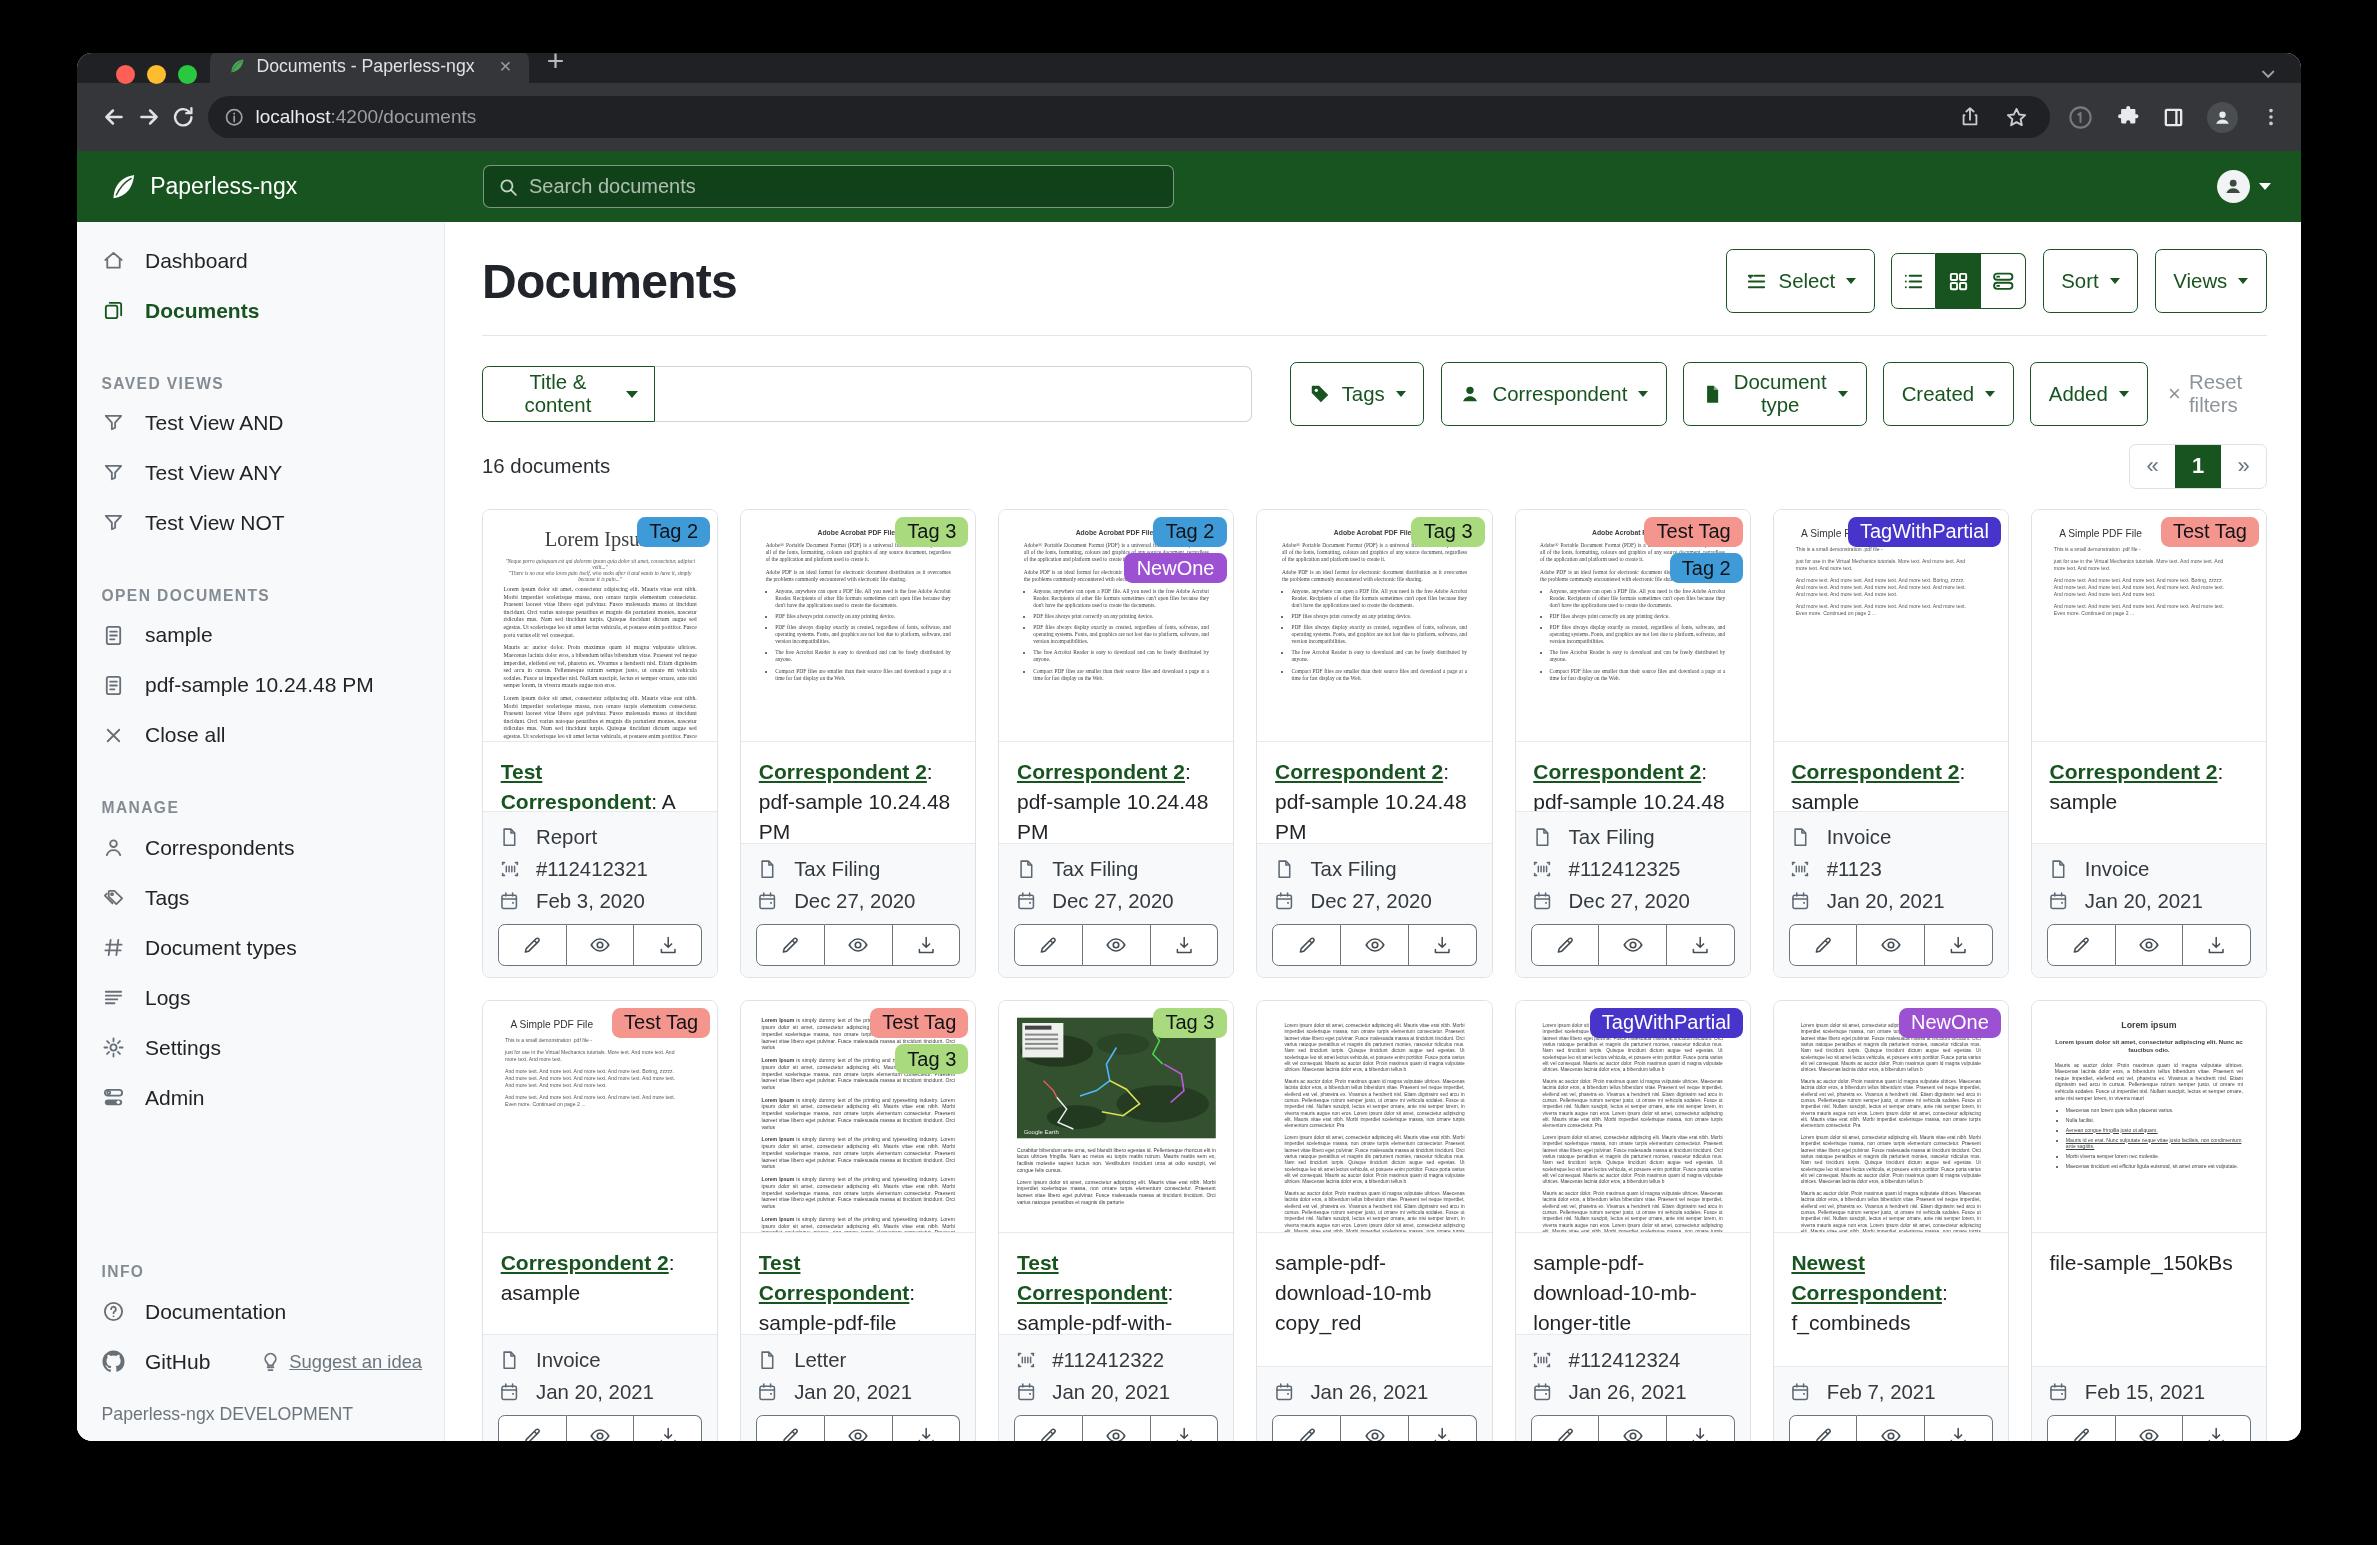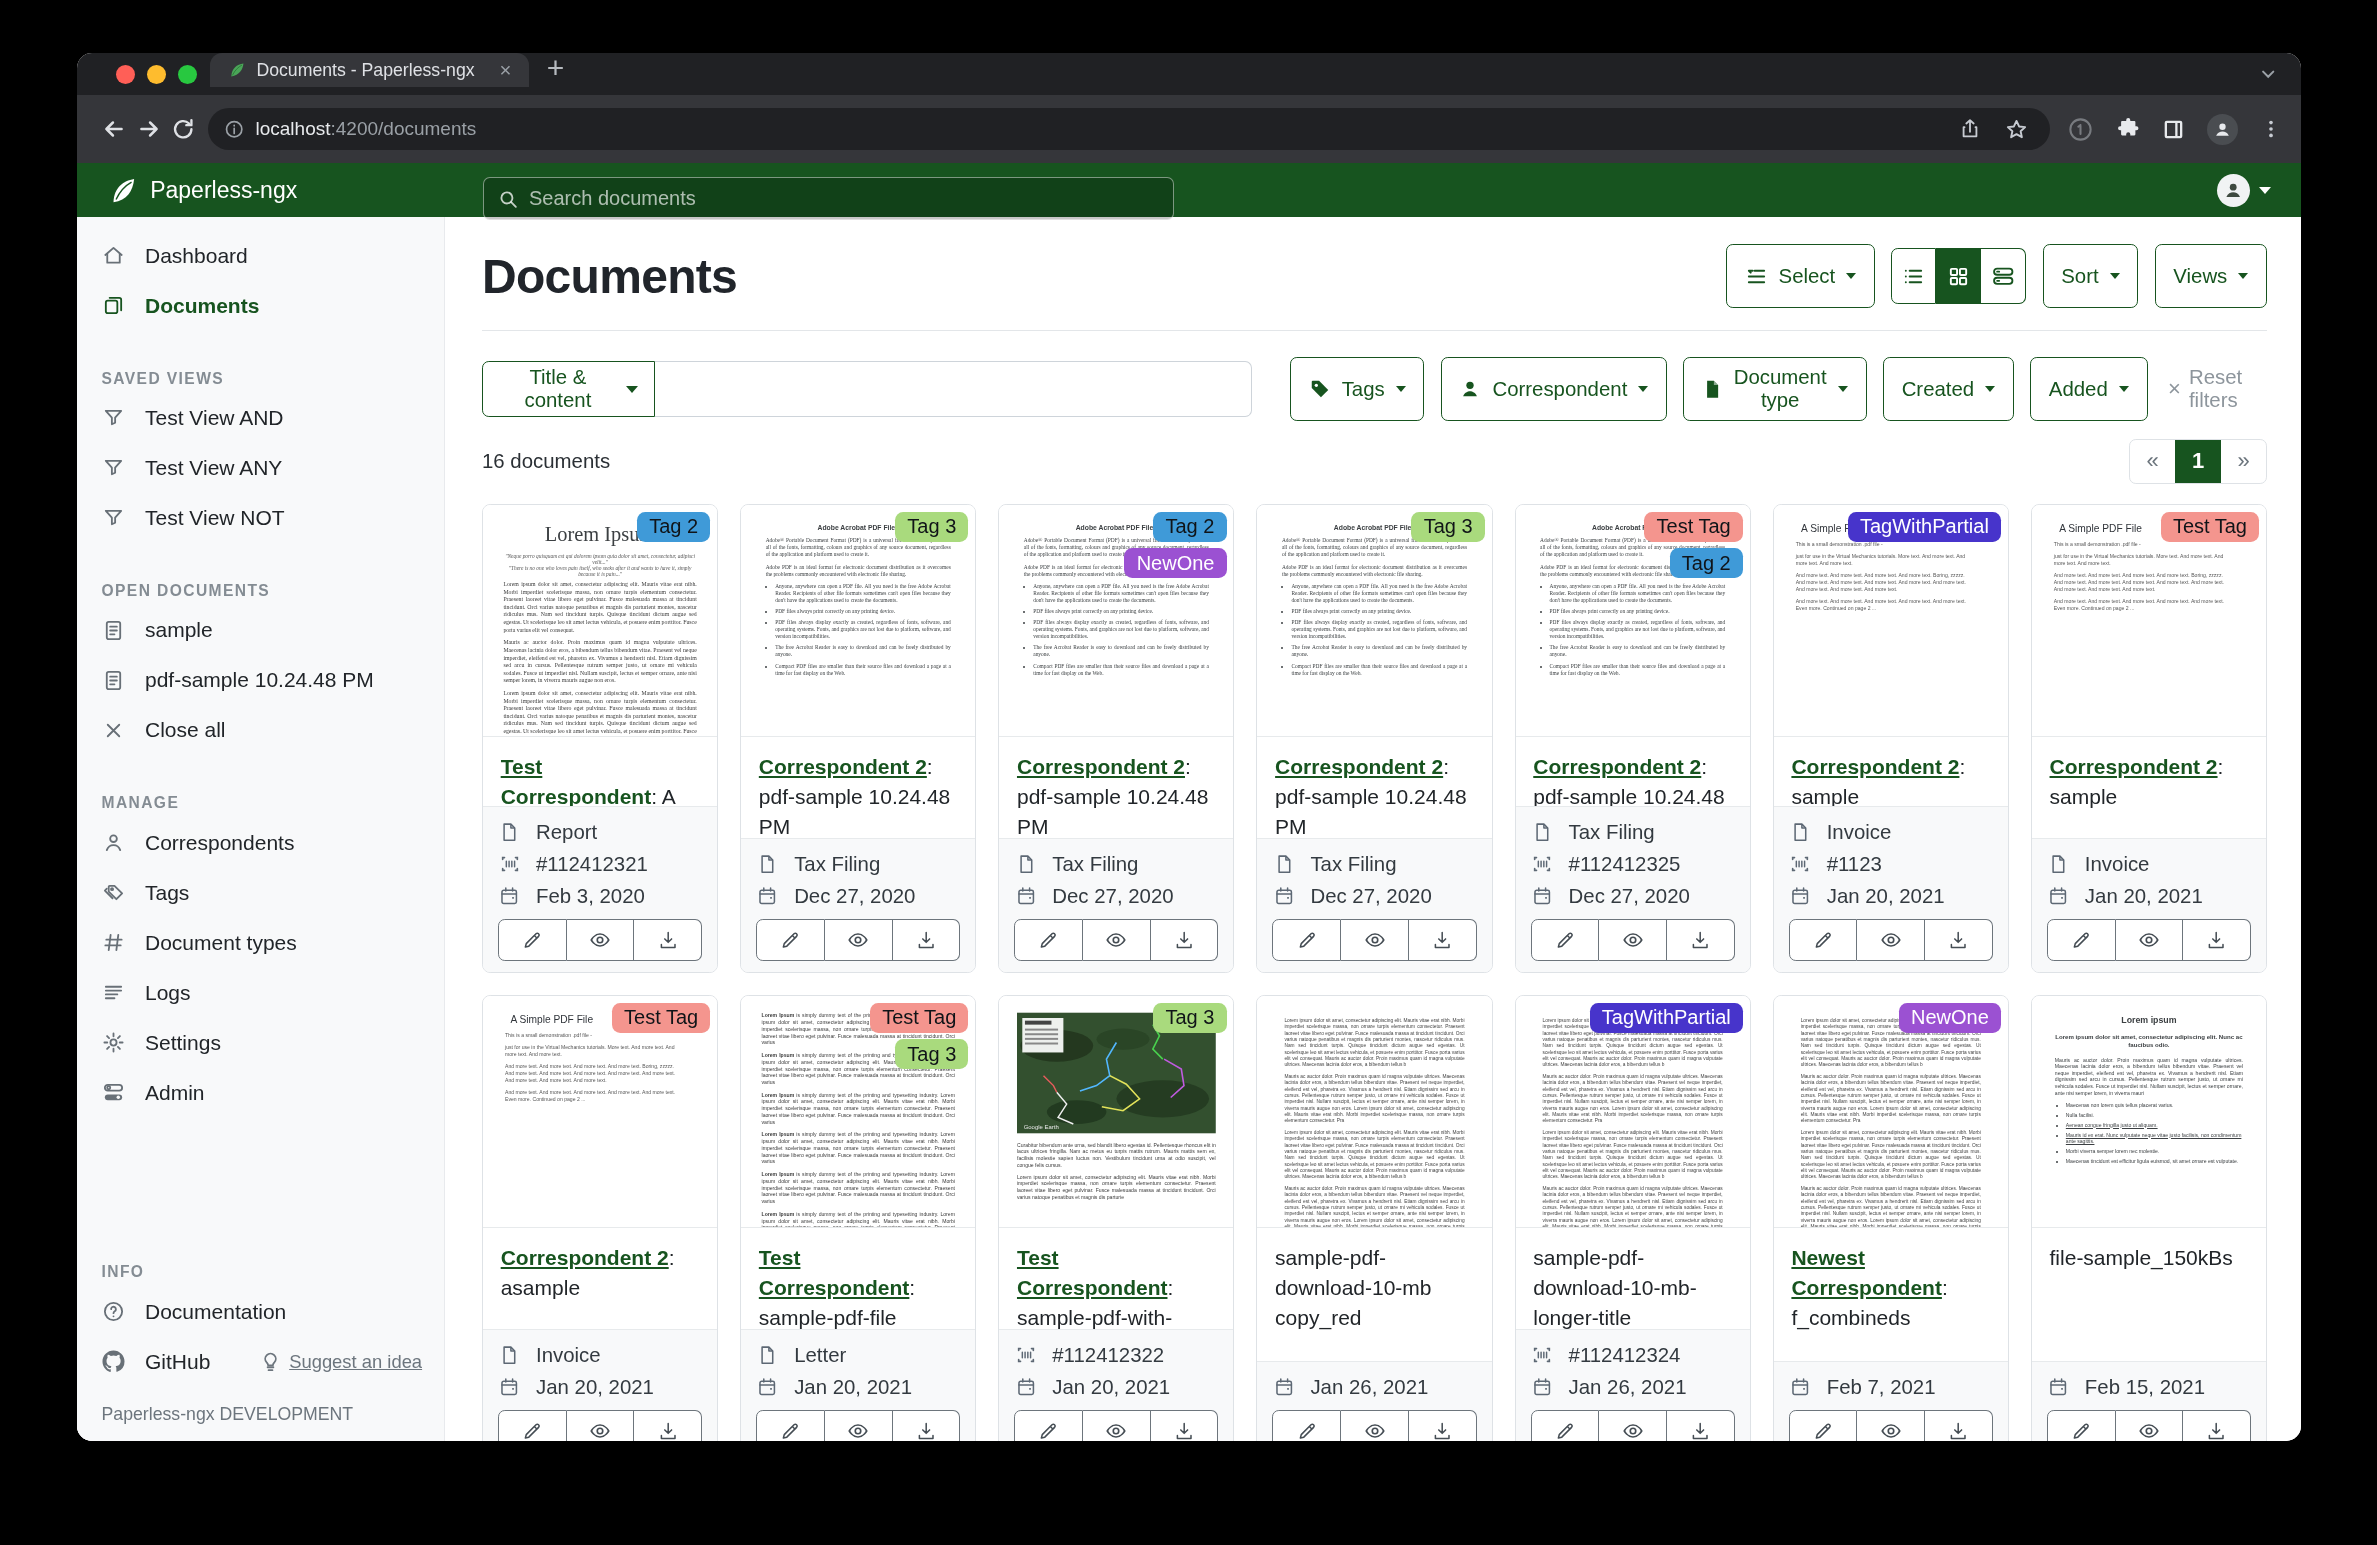--- a/index.html
+++ b/index.html
@@ -1,41 +1,41 @@
 <!DOCTYPE html>
 <html style="font-size:11px"><head>
 <meta charset="utf-8">
 <style>
   * { margin:0; padding:0; box-sizing:border-box; }
   html,body { width:2377px; height:1546px; background:#000; font-family:"Liberation Sans","DejaVu Sans",sans-serif; overflow:hidden; }
 
   .window { position:absolute; left:77px; top:53px; width:2224px; height:1388px; border-radius:15px; background:#fff; overflow:hidden; display:flex; flex-direction:column; }
 
   
-  .tabstrip { height:42px; background:#202124; position:relative; display:flex; align-items:flex-start; flex-shrink:0; }
+  .tabstrip { height:30px; background:#202124; position:relative; display:flex; align-items:flex-end; flex-shrink:0; }
   .traffic { position:absolute; left:39px; top:11.6px; display:flex; gap:12.2px; }
   .light { width:19px; height:19px; border-radius:50%; }
   .light.red{ background:#ff5f57; } .light.yellow{ background:#febc2e; } .light.green{ background:#28c840; }
   .tab { margin-left:133px; width:319px; height:34px; background:#35363a; border-radius:12.2px 12.2px 0 0; display:flex; align-items:center; padding:0 17.7px; gap:11px; }
   .tab-title { color:#dfe1e5; font-size:17.7px; white-space:nowrap; overflow:hidden; flex:1; }
   .tab-close { color:#9aa0a6; font-size:20.4px; line-height:1; }
   .newtab { color:#b6babf; font-size:30px; line-height:1; margin:0 0 6.8px 17.7px; font-weight:300; }
   .strip-chevron { position:absolute; right:23px; top:11px; color:#9aa0a6; }
 
   .toolbar { height:68px; background:#35363a; display:flex; align-items:center; padding:0 19px; flex-shrink:0; }
   .navic { width:35px; height:35px; display:flex; align-items:center; justify-content:center; color:#dfe1e5; flex-shrink:0; }
   .urlpill { flex:1; height:42px; background:#202124; border-radius:21px; margin:0 9.5px 0 6.8px; display:flex; align-items:center; padding:0 16.3px; gap:11px; min-width:0; }
   .url-host { color:#e8eaed; font-size:19px; }
   .url-path { color:#9aa0a6; font-size:19px;margin-top:20px; }
   .pill-spacer { flex:1; }
   .ext { display:flex; align-items:center; gap:22px; margin-left:6.8px; flex-shrink:0; }
   .avatar-chrome { width:31px; height:31px; border-radius:50%; background:#4a4d51; display:flex; align-items:center; justify-content:center; color:#e8eaed; }
 
   
-  .appnav { height:54px; background:#17541f; display:flex; align-items:center; padding:0 30px; flex-shrink:0; position:relative; }
+  .appnav { height:71px; background:#17541f; display:flex; align-items:center; padding:0 30px; flex-shrink:0; position:relative; }
   .brand { display:flex; align-items:center; gap:12.2px; color:#fff; font-size:23px; font-weight:500; }
   .searchwrap { position:absolute; left:406px; top:14.3px; width:691px; height:43px; background:rgba(0,0,0,.22); border:1.4px solid rgba(255,255,255,.45); border-radius:6.8px; display:flex; align-items:center; padding:0 13.6px; gap:11px; }
   .searchwrap input { background:transparent; border:none; outline:none; color:#fff; font-size:20px; flex:1; font-family:inherit; }
   .searchwrap input::placeholder { color:rgba(255,255,255,.66); }
   .usermenu { margin-left:auto; display:flex; align-items:center; gap:9.5px; }
   .avatar-app { width:33px; height:33px; border-radius:50%; background:#f1f3f4; display:flex; align-items:center; justify-content:center; color:#3e4a40; }
   .caret { width:0; height:0; border-left:6.1px solid transparent; border-right:6.1px solid transparent; border-top:7.5px solid currentColor; display:inline-block; }
 
   
   .appbody { flex:1; display:flex; min-height:0; background:#fff; }

